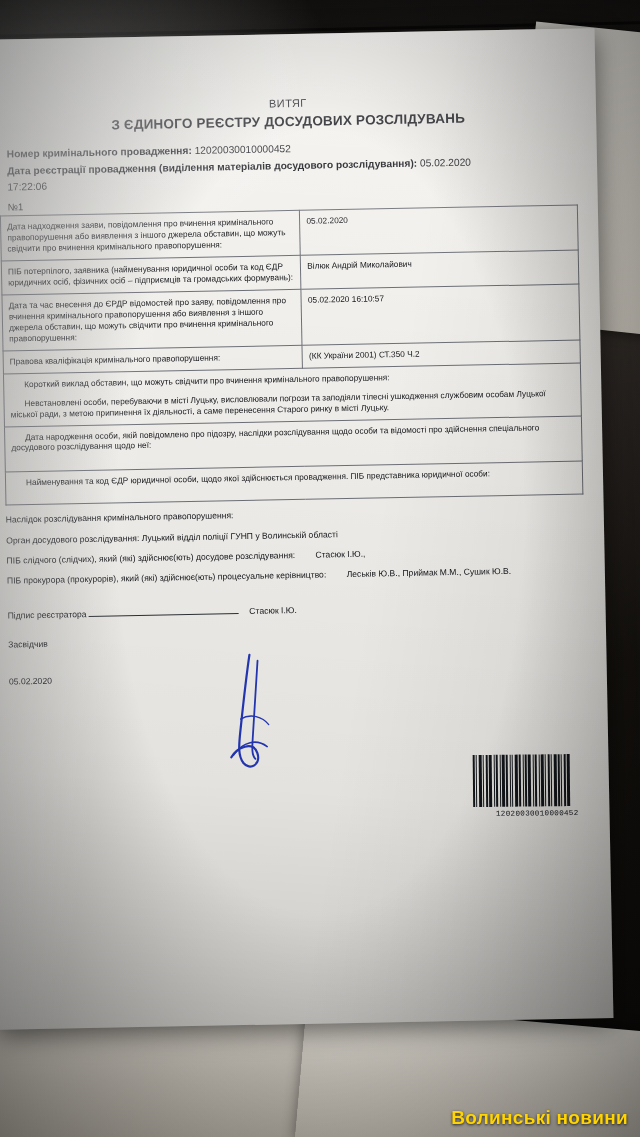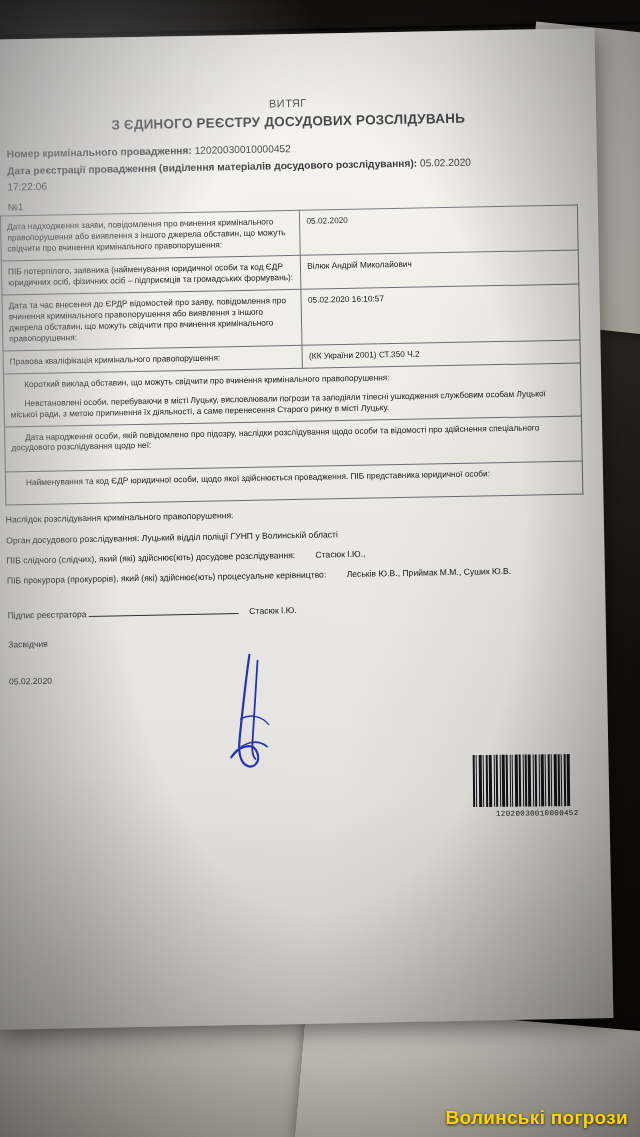--- a/index.html
+++ b/index.html
@@ -381,14 +381,14 @@
         </div>
         <div class="barcode-num">12020030010000452</div>
       </div>
 
     </div>
     <div class="page-shade"></div>
     <div class="glare"></div>
   </div>
 
   <div class="vignette"></div>
-  <div class="watermark">Волинські погрози</div>
+  <div class="watermark">Волинські новини</div>
 </div>
 
 </body></html>

